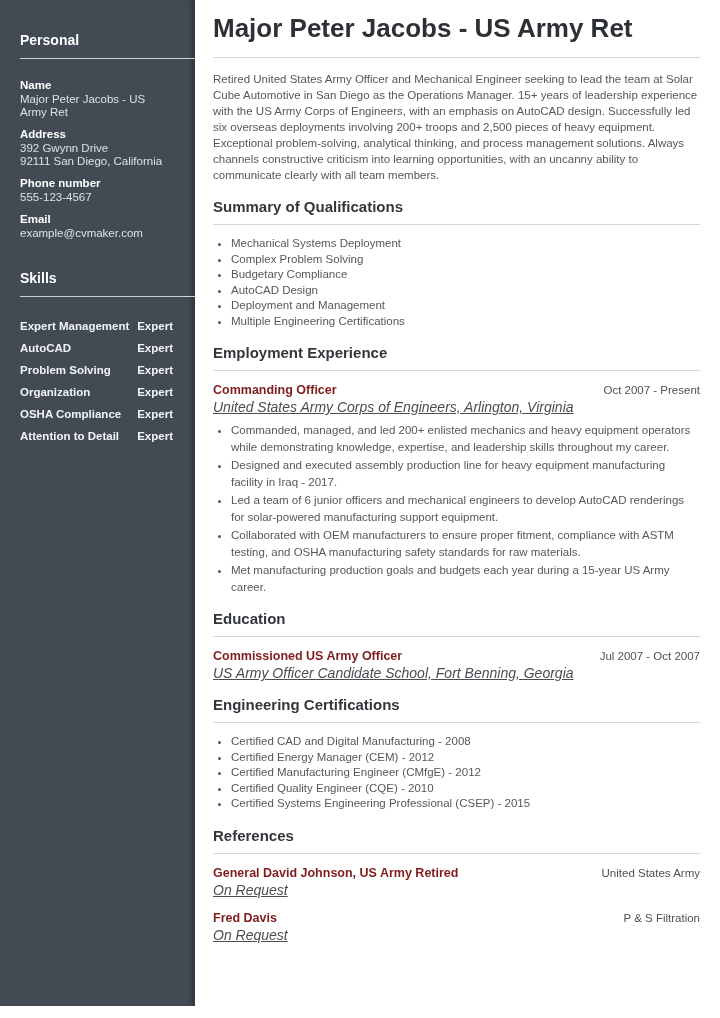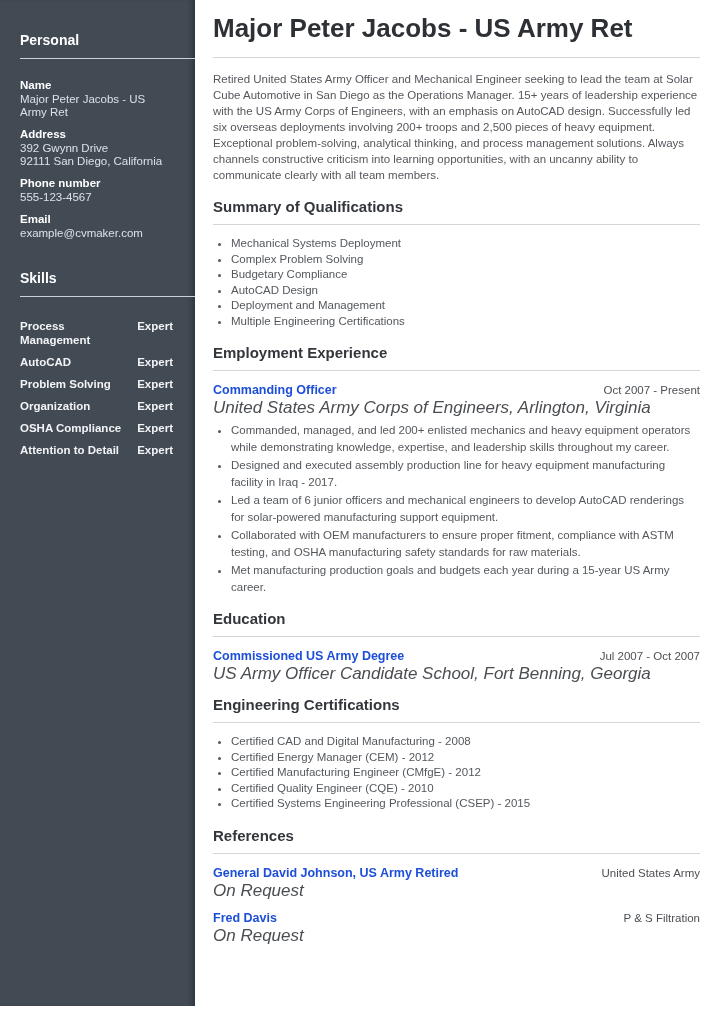--- a/index.html
+++ b/index.html
@@ -113,35 +113,36 @@
 
   .entry-header {
     display: flex;
     justify-content: space-between;
     align-items: baseline;
     margin-top: 9px;
   }
   .entry-title {
     font-size: 12.5px;
     font-weight: bold;
-    color: #1d4ed8;
+    color: #7f1d1d;
     line-height: 16px;
   }
   .entry-date {
     font-size: 11.5px;
     color: #4c5055;
     line-height: 15px;
     white-space: nowrap;
   }
   .entry-subtitle {
-    font-size: 17px;
+    font-size: 14px;
     font-style: italic;
     color: #4a4e52;
     line-height: 15px;
     margin: 2px 0 7px 0;
+    text-decoration: underline;
   }
   .edu-item, .ref-item { margin-bottom: 12px; }
   .edu-item .entry-header, .ref-item .entry-header { margin-top: 0; }
   .edu-item .entry-subtitle, .ref-item .entry-subtitle { margin-bottom: 0; }
 </style>
 </head>
 <body>
 
 <div class="page">
 
@@ -166,21 +167,21 @@
     <div class="sb-field">
       <span class="sb-label">Email</span>
       <span class="sb-value">example@cvmaker.com</span>
     </div>
 
     <div class="sb-skills-block">
       <div class="sb-heading">Skills</div>
       <hr class="sb-rule skills-rule">
 
       <div class="skill-row">
-        <span class="skill-name">Process Management</span>
+        <span class="skill-name">Expert Management</span>
         <span class="skill-level">Expert</span>
       </div>
       <div class="skill-row">
         <span class="skill-name">AutoCAD</span>
         <span class="skill-level">Expert</span>
       </div>
       <div class="skill-row">
         <span class="skill-name">Problem Solving</span>
         <span class="skill-level">Expert</span>
       </div>
@@ -238,21 +239,21 @@
         </ul>
       </div>
     </section>
 
     <section class="section">
       <h2 class="section-heading">Education</h2>
       <hr class="rule">
 
       <div class="edu-item">
         <div class="entry-header">
-          <span class="entry-title">Commissioned US Army Degree</span>
+          <span class="entry-title">Commissioned US Army Officer</span>
           <span class="entry-date">Jul 2007 - Oct 2007</span>
         </div>
         <div class="entry-subtitle">US Army Officer Candidate School, Fort Benning, Georgia</div>
       </div>
 
     </section>
 
     <section class="section">
       <h2 class="section-heading">Engineering Certifications</h2>
       <hr class="rule">

